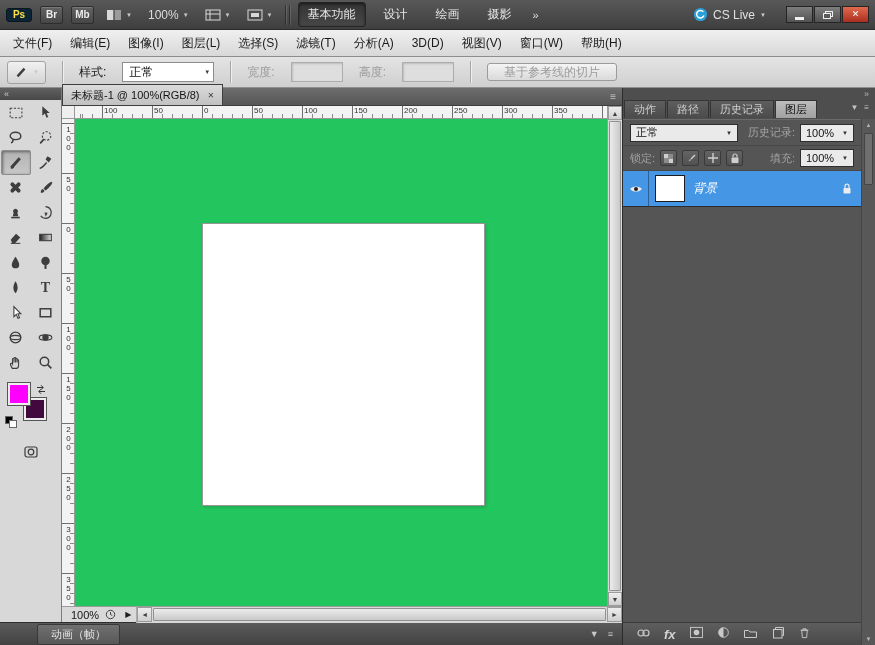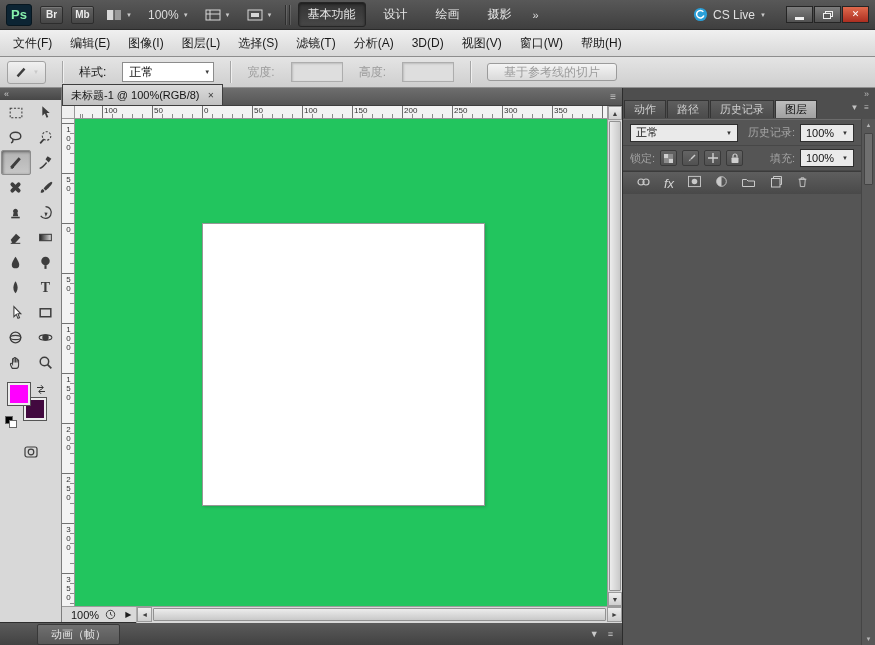--- a/index.html
+++ b/index.html
@@ -1,21 +1,21 @@
 <!DOCTYPE html>
 <html><head>
 <meta charset="utf-8">
 <style>
   *{margin:0;padding:0;box-sizing:border-box;-webkit-user-select:none;user-select:none}
   html,body{width:875px;height:645px;overflow:hidden;background:#3c3c3c}
   .app{width:875px;height:645px;display:flex;flex-direction:column;font-family:"Liberation Sans",sans-serif;background:#535353;overflow:hidden}
 
   
   .titlebar{height:30px;flex:0 0 30px;background:linear-gradient(#585858,#3f3f3f);border-bottom:1px solid #2b2b2b;display:flex;align-items:center;gap:8px;padding:0 6px;color:#e0e0e0;font-size:12px}
-  .ps-logo{width:26px;height:22px;border-radius:3px;background:#0c2433;border:1px solid #07161f;color:#86efac;font-weight:bold;font-size:13px;display:flex;align-items:center;justify-content:center;cursor:default}
+  .ps-logo{width:26px;height:14px;border-radius:3px;background:#0c2433;border:1px solid #07161f;color:#fde047;font-weight:bold;font-size:10px;display:flex;align-items:center;justify-content:center;cursor:default}
   .app-btn{min-width:23px;height:18px;padding:0 3px;border-radius:2px;border:1px solid #2d2d2d;background:linear-gradient(#636363,#464646);color:#ececec;font-size:10px;font-weight:bold;display:flex;align-items:center;justify-content:center;box-shadow:inset 0 1px 0 rgba(255,255,255,.15)}
   .tb-group{height:20px;display:flex;align-items:center;gap:4px;padding:0 4px;border-radius:2px;color:#ddd}
   .dd{font-size:6px;color:#c9c9c9;line-height:1}
   .sep{width:1px;height:20px;background:#2e2e2e;box-shadow:1px 0 0 rgba(255,255,255,.13)}
   .sep2{margin-left:-5px}
   .ws-btn{padding:3px 9px;font-size:12px;color:#e8e8e8;border-radius:3px;border:1px solid transparent}
   .ws-btn.active{background:linear-gradient(#343434,#474747);border-color:#252525;box-shadow:inset 0 1px 3px rgba(0,0,0,.55)}
   .ws-overflow{color:#ddd;font-size:11px;padding:0 3px}
   .cslive{margin-left:auto;display:flex;align-items:center;gap:5px;padding:0 4px}
   .win-btns{display:flex;gap:1px;margin-left:8px}
@@ -116,21 +116,21 @@
   .fdd{margin-left:auto;font-size:6px;color:#333}
   .val-field{width:54px}
   .lock-btn{width:17px;height:16px;border:1px solid #3a3a3a;border-radius:2px;background:linear-gradient(#646464,#515151);display:flex;align-items:center;justify-content:center}
   .layer-list{flex:1;min-height:0;background:#555}
   .layer-row{height:36px;display:flex;align-items:center;background:#4596e5;border-bottom:1px solid #2d2d2d;color:#fff}
   .eye-cell{width:26px;height:100%;border-right:1px solid rgba(0,0,0,.35);display:flex;align-items:center;justify-content:center}
   .layer-thumb{width:30px;height:27px;background:#fff;border:1px solid #1c1c1c;margin:0 8px 0 6px}
   .layer-name{flex:1;font-size:12px;font-style:italic}
   .layer-lock{margin-right:9px;display:flex;align-items:center}
   .lp-footer{height:23px;flex:0 0 23px;background:linear-gradient(#5e5e5e,#494949);border-top:1px solid #3b3b3b;display:flex;align-items:center;gap:13px;padding:0 13px}
-  .fx-label{font-size:13px;font-style:italic;font-weight:normal;color:#d2d2d2}
+  .fx-label{font-size:13px;font-style:italic;font-weight:bold;color:#d2d2d2}
   .dock-scroll{width:14px;flex:0 0 14px;background:#585858;border-left:1px solid #454545;position:relative}
   .ds-up{position:absolute;top:0;left:0;width:13px;height:12px;display:flex;align-items:center;justify-content:center;font-size:6px;color:#b5b5b5}
   .ds-down{position:absolute;bottom:0;left:0;width:13px;height:12px;display:flex;align-items:center;justify-content:center;font-size:6px;color:#b5b5b5}
   .ds-thumb{position:absolute;left:2px;top:14px;height:52px;width:9px;background:#6f6f6f;border:1px solid #444;border-radius:1px}
 </style>
 </head>
 <body>
 
 <div class="app">
 
@@ -529,20 +529,38 @@
                   <path d="M3 4.5V3a2 2 0 0 1 4 0v1.5" fill="none" stroke="#cfcfcf" stroke-width="1.2"></path>
                 </svg>
               </div>
             <span class="lp-label push-right">填充:</span>
             <div class="lp-field val-field">
               <span>100%</span>
               <span class="fdd">▼</span>
             </div>
           </div>
 
+          <div class="layer-list">
+            <div class="layer-row">
+              <div class="eye-cell">
+                <svg width="14" height="10" viewBox="0 0 14 10">
+                    <path d="M1 5c2.5-3.4 9.5-3.4 12 0-2.5 3.4-9.5 3.4-12 0z" fill="#ececec"></path>
+                    <circle cx="7" cy="5" r="2" fill="#222"></circle>
+                  </svg>
+              </div>
+              <div class="layer-thumb"></div>
+              <span class="layer-name">背景</span>
+              <span class="layer-lock">
+                <svg width="10" height="12" viewBox="0 0 10 12">
+                    <rect x="1.5" y="5" width="7" height="5.5" rx="0.8" fill="#ececec"></rect>
+                    <path d="M3 5V3.2a2 2 0 0 1 4 0V5" fill="none" stroke="#ececec" stroke-width="1.2"></path>
+                  </svg>
+              </span>
+            </div>
+          </div>
 
           <div class="lp-footer">
             <span><svg width="15" height="12" viewBox="0 0 15 12">
                   <circle cx="5" cy="6" r="3" fill="none" stroke="#c9c9c9" stroke-width="1.2"></circle>
                   <circle cx="10" cy="6" r="3" fill="none" stroke="#c9c9c9" stroke-width="1.2"></circle>
                 </svg></span>
             <span class="fx-label">fx</span>
             <span><svg width="15" height="13" viewBox="0 0 16 14">
                   <rect x="1.5" y="1.5" width="13" height="11" fill="none" stroke="#c9c9c9"></rect>
                   <circle cx="8" cy="7" r="3" fill="#c9c9c9"></circle>

